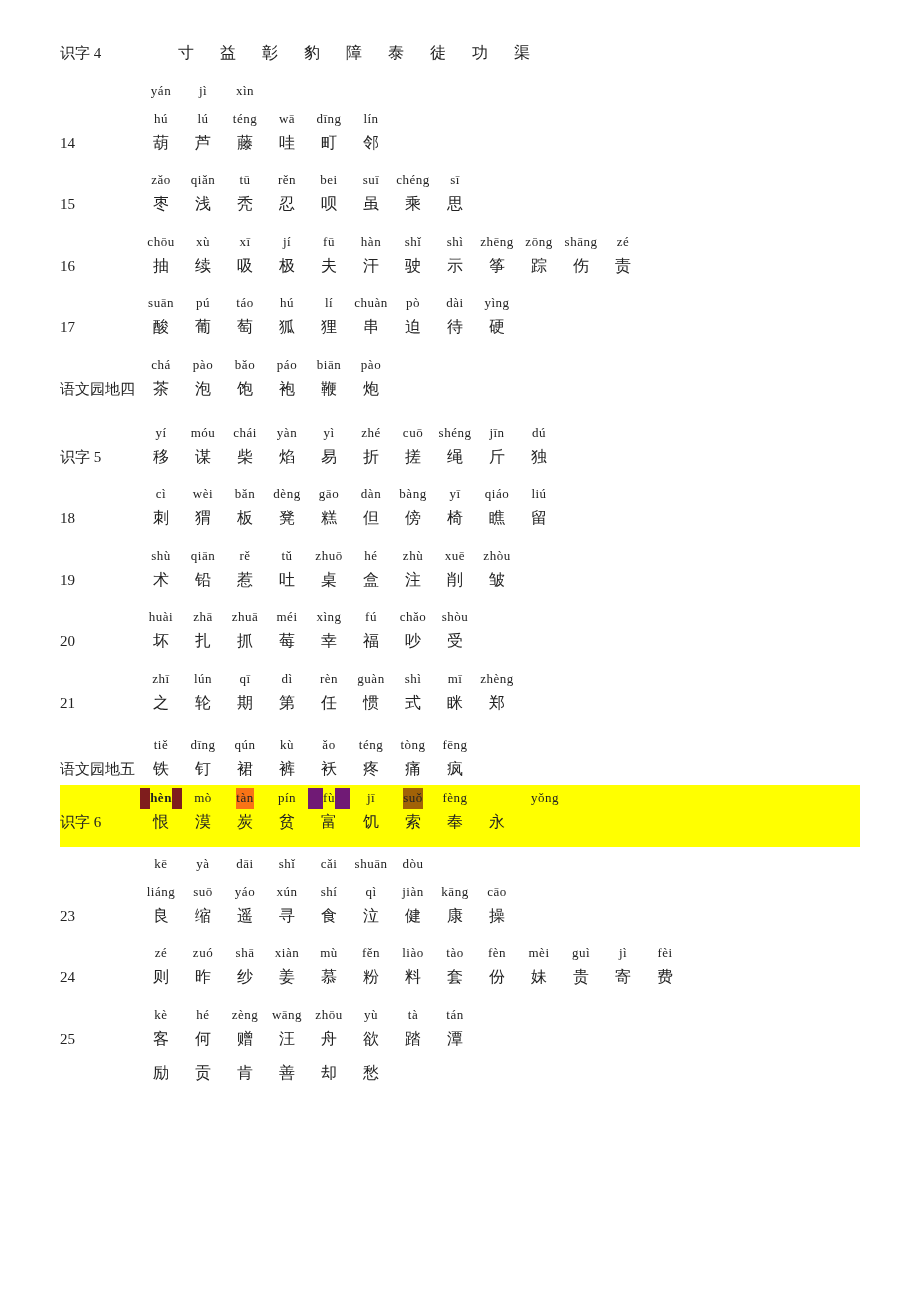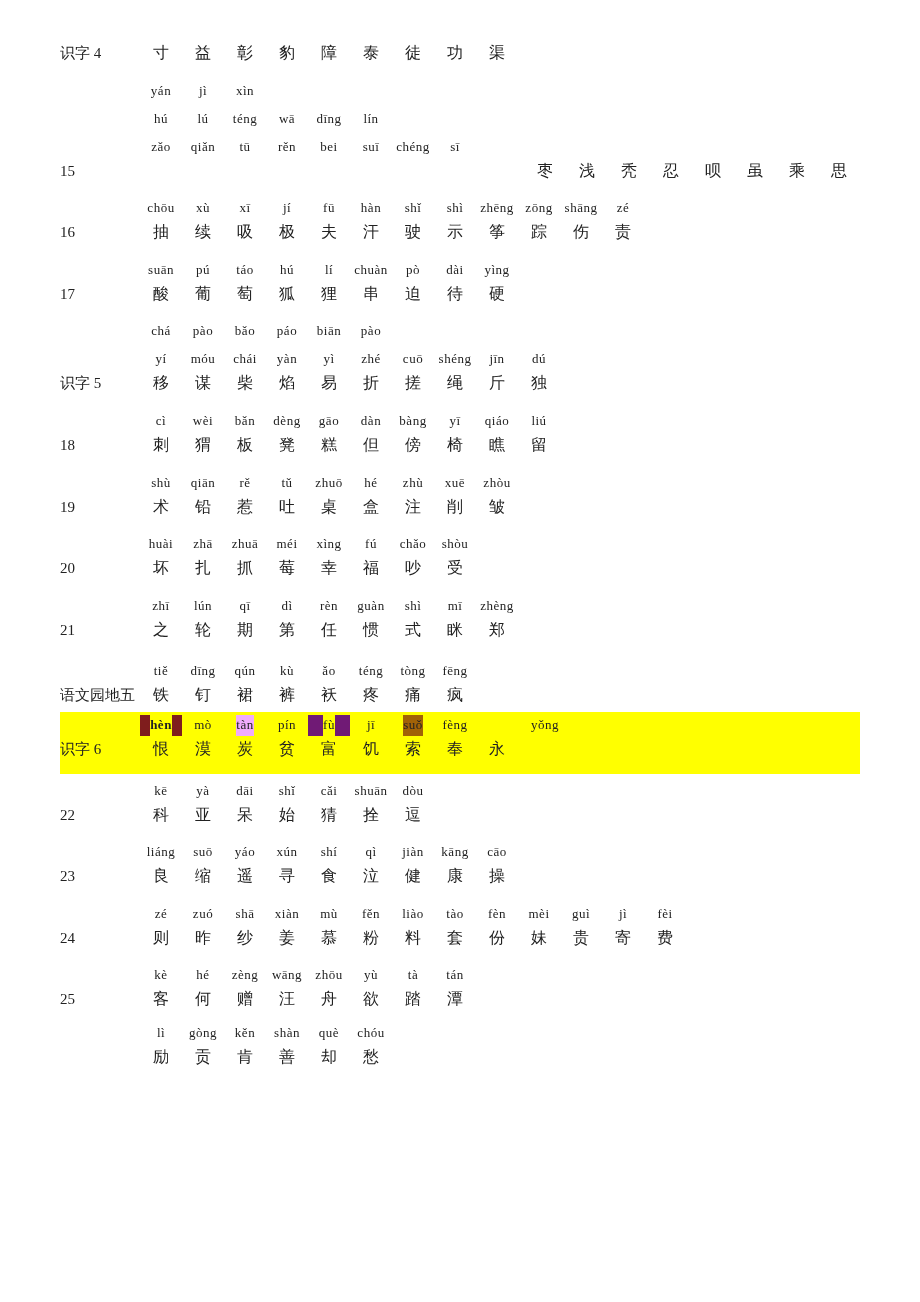--- a/index.html
+++ b/index.html
@@ -44,20 +44,21 @@
       background-color: #ffff00;
     }
     .highlight-row {
       background-color: #ffff00;
     }
     .section-title {
       display: flex;
       align-items: center;
       margin-bottom: 6px;
       margin-top: 14px;
+      gap: 25px;
     }
     .inline-label {
       min-width: 80px;
       flex-shrink: 0;
       font-size: 15px;
     }
     .group-block {
       margin-bottom: 4px;
     }
   </style>
@@ -136,20 +137,43 @@
             <span class="pinyin-text">wā</span>
           </div>
         <div class="char-pair">
             <span class="pinyin-text">dīng</span>
           </div>
         <div class="char-pair">
             <span class="pinyin-text">lín</span>
           </div>
       </div>
     </div>
+    <div class="row" style="margin-bottom:12px;">
+      <span class="inline-label">14</span>
+      <div class="chars-group">
+        <div class="char-pair">
+            <span class="char-text">葫</span>
+          </div>
+        <div class="char-pair">
+            <span class="char-text">芦</span>
+          </div>
+        <div class="char-pair">
+            <span class="char-text">藤</span>
+          </div>
+        <div class="char-pair">
+            <span class="char-text">哇</span>
+          </div>
+        <div class="char-pair">
+            <span class="char-text">町</span>
+          </div>
+        <div class="char-pair">
+            <span class="char-text">邻</span>
+          </div>
+      </div>
+    </div>
   </div>
 
   
   <div class="group-block">
     <div class="row">
       <span class="inline-label" style="visibility:hidden">15</span>
       <div class="chars-group">
         <div class="char-pair">
             <span class="pinyin-text">zǎo</span>
           </div>
@@ -169,21 +193,21 @@
             <span class="pinyin-text">suī</span>
           </div>
         <div class="char-pair">
             <span class="pinyin-text">chéng</span>
           </div>
         <div class="char-pair">
             <span class="pinyin-text">sī</span>
           </div>
       </div>
     </div>
-    <div class="row" style="margin-bottom:12px;justify-content:space-between;">
+    <div class="row" style="margin-bottom:12px;">
       <span class="inline-label">15</span>
       <div class="chars-group">
         <div class="char-pair">
             <span class="char-text">枣</span>
           </div>
         <div class="char-pair">
             <span class="char-text">浅</span>
           </div>
         <div class="char-pair">
             <span class="char-text">秃</span>
@@ -376,20 +400,43 @@
             <span class="pinyin-text">bǎo</span>
           </div>
         <div class="char-pair">
             <span class="pinyin-text">páo</span>
           </div>
         <div class="char-pair">
             <span class="pinyin-text">biān</span>
           </div>
         <div class="char-pair">
             <span class="pinyin-text">pào</span>
+          </div>
+      </div>
+    </div>
+    <div class="row" style="margin-bottom:18px;">
+      <span class="inline-label">语文园地四</span>
+      <div class="chars-group">
+        <div class="char-pair">
+            <span class="char-text">茶</span>
+          </div>
+        <div class="char-pair">
+            <span class="char-text">泡</span>
+          </div>
+        <div class="char-pair">
+            <span class="char-text">饱</span>
+          </div>
+        <div class="char-pair">
+            <span class="char-text">袍</span>
+          </div>
+        <div class="char-pair">
+            <span class="char-text">鞭</span>
+          </div>
+        <div class="char-pair">
+            <span class="char-text">炮</span>
           </div>
       </div>
     </div>
   </div>
 
   
   <div class="group-block">
     <div class="row">
       <span class="inline-label" style="visibility:hidden">识字 5</span>
       <div class="chars-group">
@@ -801,21 +848,21 @@
     <div class="row" style="background-color:#ffff00;">
       <span class="inline-label" style="visibility:hidden; background-color:#ffff00;">识字 6</span>
       <div class="chars-group" style="background-color:#ffff00;">
         <div class="char-pair" style="background-color:#7f1d1d;font-weight:bold;">
             <span class="pinyin-text" style="background-color:#ffff00;">hèn</span>
           </div>
         <div class="char-pair" style="background-color:#ffff00;">
             <span class="pinyin-text" style="background-color:#ffff00;">mò</span>
           </div>
         <div class="char-pair" style="background-color:#ffff00;">
-            <span class="pinyin-text" style="background-color:#f0abfc;">tàn</span>
+            <span class="pinyin-text" style="background-color:#f97316;">tàn</span>
           </div>
         <div class="char-pair" style="background-color:#ffff00;">
             <span class="pinyin-text" style="background-color:#ffff00;text-align:right;">pín</span>
           </div>
         <div class="char-pair" style="background-color:#701a75;">
             <span class="pinyin-text" style="background-color:#ffff00;">fù</span>
           </div>
         <div class="char-pair" style="background-color:#ffff00;">
             <span class="pinyin-text" style="background-color:#ffff00;">jī</span>
           </div>
@@ -885,46 +932,20 @@
             <span class="pinyin-text">cǎi</span>
           </div>
         <div class="char-pair">
             <span class="pinyin-text">shuān</span>
           </div>
         <div class="char-pair">
             <span class="pinyin-text">dòu</span>
           </div>
       </div>
     </div>
-    <div class="row" style="margin-bottom:12px;">
-      <span class="inline-label">22</span>
-      <div class="chars-group">
-        <div class="char-pair">
-            <span class="char-text">科</span>
-          </div>
-        <div class="char-pair">
-            <span class="char-text">亚</span>
-          </div>
-        <div class="char-pair">
-            <span class="char-text">呆</span>
-          </div>
-        <div class="char-pair">
-            <span class="char-text">始</span>
-          </div>
-        <div class="char-pair">
-            <span class="char-text">猜</span>
-          </div>
-        <div class="char-pair">
-            <span class="char-text">拴</span>
-          </div>
-        <div class="char-pair">
-            <span class="char-text">逗</span>
-          </div>
-      </div>
-    </div>
   </div>
 
   
   <div class="group-block">
     <div class="row">
       <span class="inline-label" style="visibility:hidden">23</span>
       <div class="chars-group">
         <div class="char-pair">
             <span class="pinyin-text">liáng</span>
           </div>
@@ -1137,43 +1158,20 @@
           </div>
         <div class="char-pair">
             <span class="char-text">潭</span>
           </div>
       </div>
     </div>
   </div>
 
   
   <div class="group-block">
-    <div class="row">
-      <span class="inline-label" style="visibility:hidden">&nbsp;</span>
-      <div class="chars-group">
-        <div class="char-pair">
-            <span class="pinyin-text">lì</span>
-          </div>
-        <div class="char-pair">
-            <span class="pinyin-text">gòng</span>
-          </div>
-        <div class="char-pair">
-            <span class="pinyin-text">kěn</span>
-          </div>
-        <div class="char-pair">
-            <span class="pinyin-text">shàn</span>
-          </div>
-        <div class="char-pair">
-            <span class="pinyin-text">què</span>
-          </div>
-        <div class="char-pair">
-            <span class="pinyin-text">chóu</span>
-          </div>
-      </div>
-    </div>
     <div class="row" style="margin-bottom:12px;">
       <span class="inline-label">&nbsp;</span>
       <div class="chars-group">
         <div class="char-pair">
             <span class="char-text">励</span>
           </div>
         <div class="char-pair">
             <span class="char-text">贡</span>
           </div>
         <div class="char-pair">

